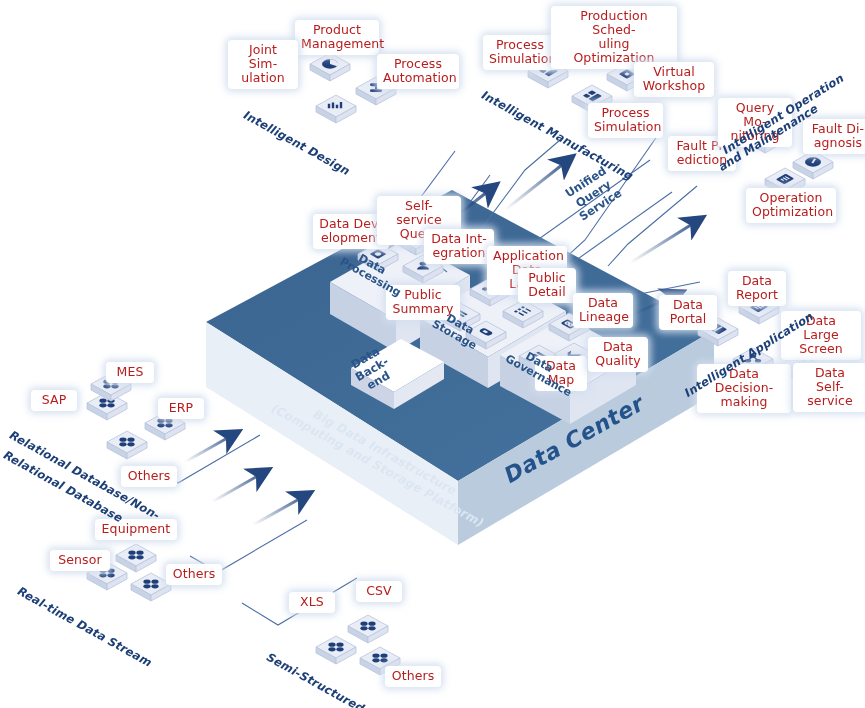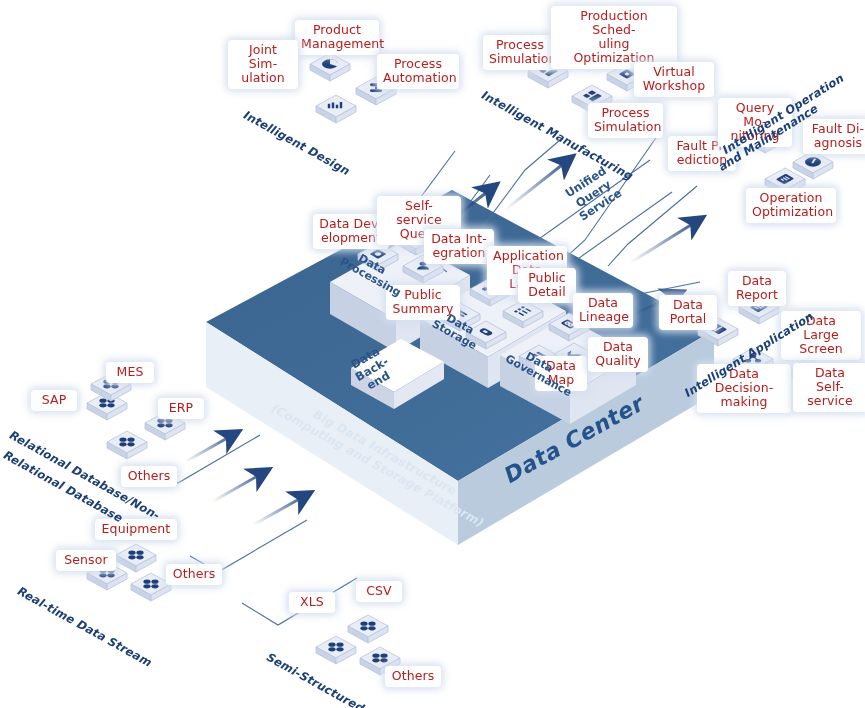--- a/index.html
+++ b/index.html
@@ -739,21 +739,21 @@
 <div class="lbl" style="left:535px;top:356px;width:40px">Data
 Map</div>
 <div class="lbl" style="left:588px;top:337px;width:48px">Data
 Quality</div>
 
 <div class="lbl" style="left:31px;top:390px;width:34px">SAP</div>
 <div class="lbl" style="left:106px;top:362px;width:36px">MES</div>
 <div class="lbl" style="left:158px;top:398px;width:34px">ERP</div>
 <div class="lbl" style="left:121px;top:466px;width:44px">Others</div>
 
-<div class="lbl" style="left:56px;top:550px;width:48px">Sensor</div>
+<div class="lbl" style="left:50px;top:550px;width:48px">Sensor</div>
 <div class="lbl" style="left:95px;top:519px;width:70px">Equipment</div>
 <div class="lbl" style="left:166px;top:564px;width:44px">Others</div>
 
 <div class="lbl" style="left:289px;top:592px;width:34px">XLS</div>
 <div class="lbl" style="left:356px;top:581px;width:34px">CSV</div>
 <div class="lbl" style="left:385px;top:666px;width:44px">Others</div>
 
 <div class="cap" style="left:248px;top:108px;transform:rotate(29deg)">Intelligent Design</div>
 <div class="cap" style="left:486px;top:88px;transform:rotate(29deg)">Intelligent Manufacturing</div>
 <div class="cap" style="left:720px;top:145px;transform:rotate(-32deg)">Intelligent Operation</div>

